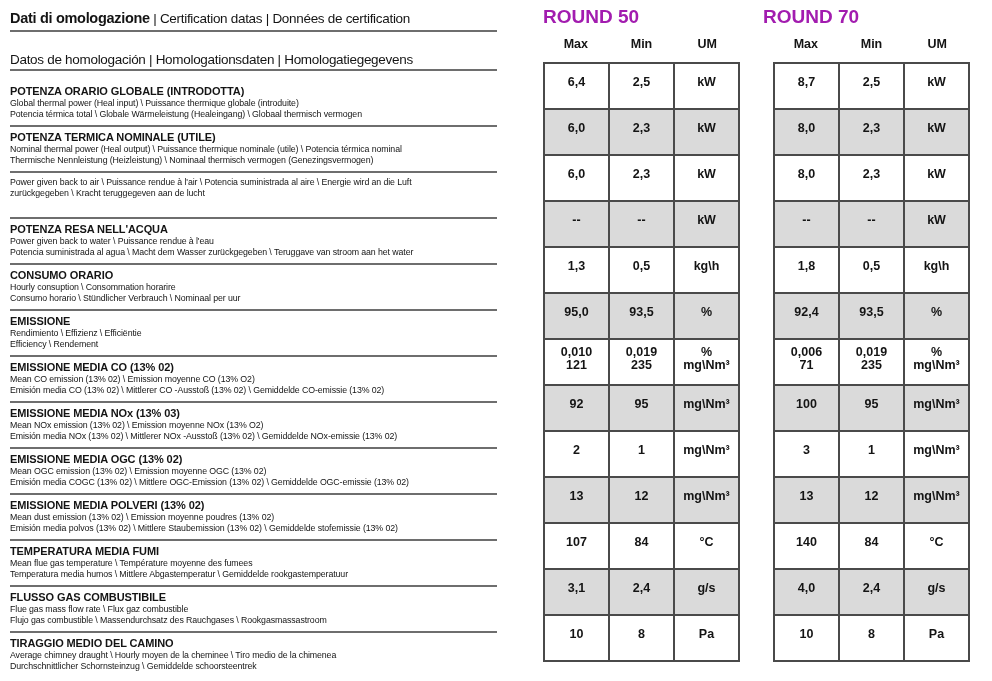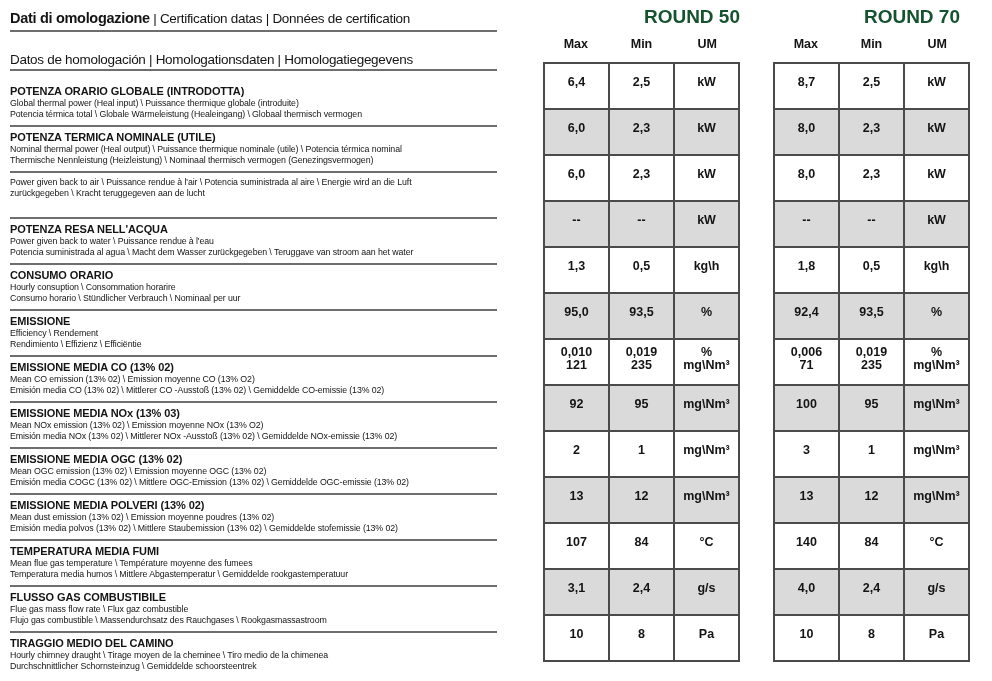--- a/index.html
+++ b/index.html
@@ -12,21 +12,21 @@
   .hdr-line1{margin-top:9px;font-size:13.5px;line-height:18px;white-space:nowrap;letter-spacing:-0.3px;}
   .hdr-line1 .b{font-weight:700;font-size:14.5px;}
   .rule{height:2px;background:#6e6e6e;margin-top:2px;}
   .hdr-line2{font-size:13.5px;line-height:15px;margin-top:20px;white-space:nowrap;letter-spacing:-0.3px;}
   .blocks{margin-top:10px;}
   .block{height:46px;box-sizing:border-box;border-bottom:2px solid #6e6e6e;padding-top:4px;overflow:hidden;}
   .block:last-child{border-bottom:none;}
   .block-title{font-size:11px;font-weight:700;line-height:13px;letter-spacing:-0.1px;}
   .block-line{font-size:8.8px;line-height:10.8px;letter-spacing:-0.1px;}
   
-  .product-hdr{position:absolute;top:6px;width:197px;text-align:right;font-weight:700;font-size:19px;color:#14532d;}
+  .product-hdr{position:absolute;top:6px;width:197px;text-align:left;font-weight:700;font-size:19px;color:#a21caf;}
   #h50{left:543px;} #h70{left:763px;}
   .col-hdr{position:absolute;top:37px;width:197px;display:flex;}
   #c50{left:543px;} #c70{left:773px;}
   .col-hdr span{flex:1;text-align:center;font-size:12.5px;font-weight:700;}
   table.spec{position:absolute;top:62px;border-collapse:collapse;table-layout:fixed;}
   #t50{left:543px;} #t70{left:773px;}
   table.spec td{
     width:65px;height:46px;box-sizing:border-box;border:2px solid #4a4a4a;background:#ffffff;
     text-align:center;vertical-align:middle;font-size:12.5px;font-weight:700;line-height:13px;
     padding:0 1px 7px 1px;white-space:pre-line;color:#141414;
@@ -68,22 +68,22 @@
   </div>
 
   <div class="block">
     <div class="block-title">CONSUMO ORARIO</div>
     <div class="block-line l1">Hourly consuption \ Consommation horarire</div>
     <div class="block-line l2">Consumo horario \ Stündlicher Verbrauch \ Nominaal per uur</div>
   </div>
 
   <div class="block">
     <div class="block-title">EMISSIONE</div>
+    <div class="block-line l2">Rendimiento \ Effizienz \ Efficiëntie</div>
     <div class="block-line l1">Efficiency \ Rendement</div>
-    <div class="block-line l2">Rendimiento \ Effizienz \ Efficiëntie</div>
   </div>
 
   <div class="block">
     <div class="block-title">EMISSIONE MEDIA CO (13% 02)</div>
     <div class="block-line l1">Mean CO emission (13% 02) \ Emission moyenne CO (13% O2)</div>
     <div class="block-line l2">Emisión media CO (13% 02) \ Mittlerer CO -Ausstoß (13% 02) \ Gemiddelde CO-emissie (13% 02)</div>
   </div>
 
   <div class="block">
     <div class="block-title">EMISSIONE MEDIA NOx (13% 03)</div>
@@ -110,21 +110,21 @@
   </div>
 
   <div class="block">
     <div class="block-title">FLUSSO GAS COMBUSTIBILE</div>
     <div class="block-line l1">Flue gas mass flow rate \ Flux gaz combustible</div>
     <div class="block-line l2">Flujo gas combustible \ Massendurchsatz des Rauchgases \ Rookgasmassastroom</div>
   </div>
 
   <div class="block">
     <div class="block-title">TIRAGGIO MEDIO DEL CAMINO</div>
-    <div class="block-line l1">Hourly chimney draught \ Tirage moyen de la cheminee \ Tiro medio de la chimenea</div>
+    <div class="block-line l1">Average chimney draught \ Hourly moyen de la cheminee \ Tiro medio de la chimenea</div>
     <div class="block-line l2">Durchschnittlicher Schornsteinzug \ Gemiddelde schoorsteentrek</div>
   </div>
 </div>
   </div>
 
   <div class="product-hdr" id="h50">ROUND 50</div>
   <div class="product-hdr" id="h70">ROUND 70</div>
 
   <div class="col-hdr" id="c50">
     <span>Max</span>

